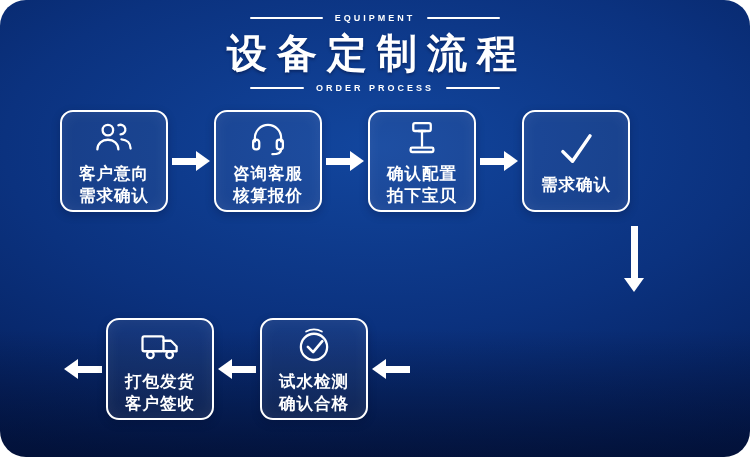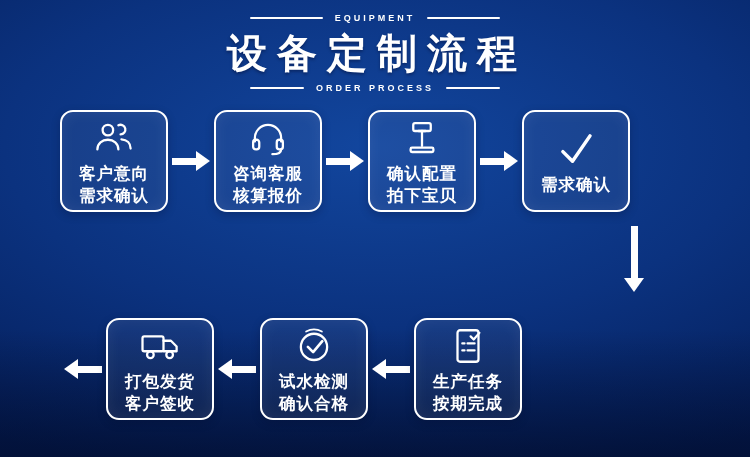--- a/index.html
+++ b/index.html
@@ -3,20 +3,21 @@
 <meta charset="utf-8">
 <style>
   html,body{margin:0;padding:0;}
   .page{
     width:750px;height:457px;overflow:hidden;position:relative;
     font-family:"Liberation Sans","DejaVu Sans",sans-serif;
     color:#fff;
     background:
       linear-gradient(180deg, rgba(2,10,40,0) 72%, rgba(1,8,32,.55) 100%),
       radial-gradient(95% 75% at 50% 32%, #12469e 0%, #0b327f 52%, #041d58 100%);
+    border-radius: 26px;
   }
   
   .hdr{padding-top:13px;}
   .hdr-row{display:flex;align-items:center;gap:12px;width:250px;margin:0 auto;}
   .hline{height:2px;background:#fff;flex:1;border-radius:1px;}
   .small-label{font-size:9px;letter-spacing:3px;font-weight:700;white-space:nowrap;}
   .title{
     margin:3px 0 2px;text-align:center;font-size:40px;font-weight:800;
     letter-spacing:10px;padding-left:4px;text-shadow:0 2px 3px rgba(0,0,30,.35);
   }
@@ -187,32 +188,16 @@
         <div>试水检测</div>
         <div>确认合格</div>
       </div>
     </div>
 
     <div class="arrow-left">
       <span class="head-left"></span>
         <span class="shaft-h"></span>
     </div>
 
-    <div class="step">
-      <div class="step-icon">
-        <svg width="42" height="42" viewBox="0 0 48 48" fill="none" stroke="#fff" stroke-width="2.6" stroke-linecap="round" stroke-linejoin="round">
-          <rect x="12" y="6" width="24" height="36" rx="3"></rect>
-          <path d="M17.5 21h2.5"></path>
-            <path d="M23.5 21h8"></path>
-          <path d="M17.5 29h2.5"></path>
-            <path d="M23.5 29h8"></path>
-          <path d="M27 13l3.5 3.5L37 9"></path>
-        </svg>
-      </div>
-      <div class="step-text">
-        <div>生产任务</div>
-        <div>按期完成</div>
-      </div>
-    </div>
 
   </div>
 
 </div>
 
 </body></html>

